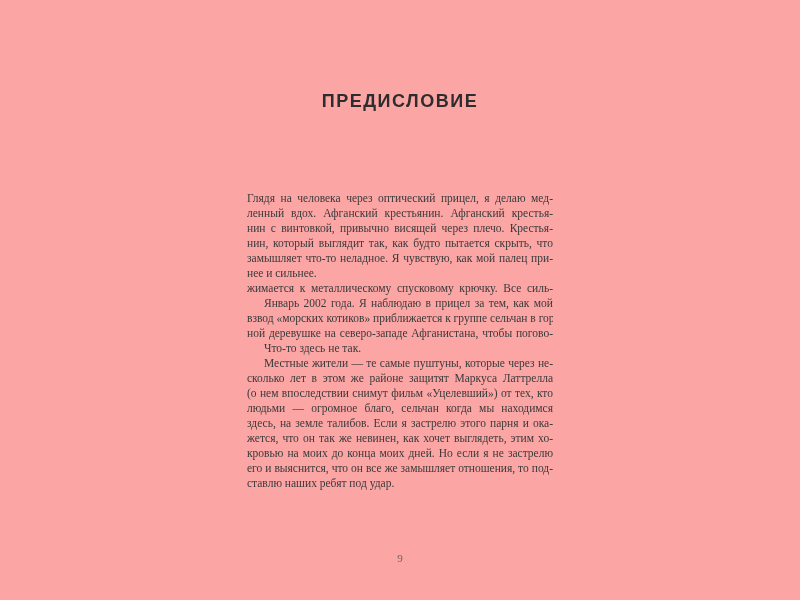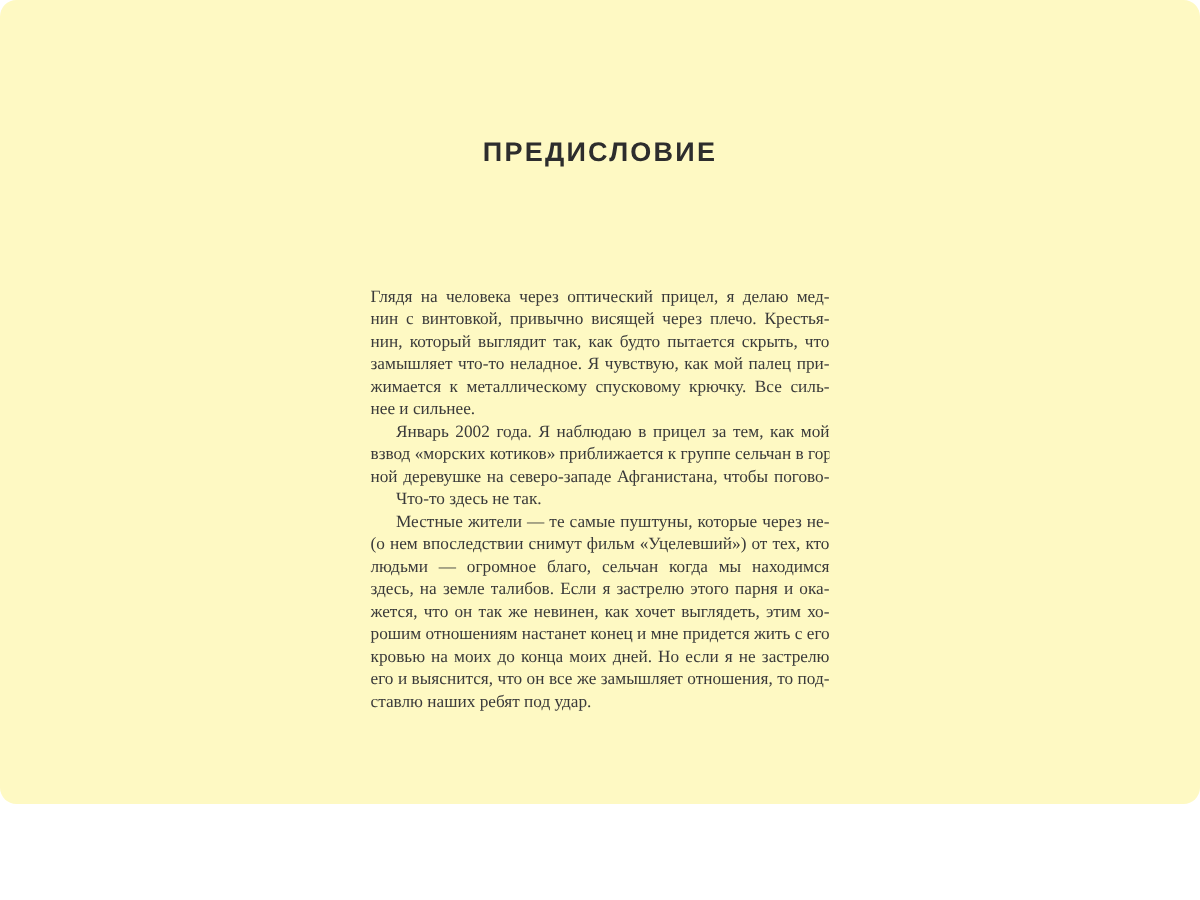--- a/index.html
+++ b/index.html
@@ -4,24 +4,23 @@
 <style>
   html, body {
     margin: 0;
     padding: 0;
     background: #ffffff;
     font-family: "Liberation Serif", serif;
   }
   .page {
     position: relative;
     width: 800px;
-    height: 536px;
-    background: #fef9c3;
+    height: 600px;
+    background: #fca5a5;
     overflow: hidden;
-    border-radius: 11px;
   }
   .title {
     position: absolute;
     left: 247px;
     top: 91px;
     width: 306px;
     margin: 0;
     text-align: center;
     font-family: "Liberation Sans", sans-serif;
     font-weight: 700;
@@ -63,34 +62,35 @@
   }
 </style>
 </head>
 <body>
 
 <div class="page">
   <h1 class="title">ПРЕДИСЛОВИЕ</h1>
 
   <div class="textblock">
       <div class="line">Глядя на человека через оптический прицел, я делаю мед-</div>
+      <div class="line">ленный вдох. Афганский крестьянин. Афганский крестья-</div>
       <div class="line">нин с винтовкой, привычно висящей через плечо. Крестья-</div>
       <div class="line">нин, который выглядит так, как будто пытается скрыть, что</div>
       <div class="line">замышляет что-то неладное. Я чувствую, как мой палец при-</div>
+      <div class="line para-end">нее и сильнее.</div>
       <div class="line">жимается к металлическому спусковому крючку. Все силь-</div>
-      <div class="line para-end">нее и сильнее.</div>
       <div class="line indent">Январь 2002 года. Я наблюдаю в прицел за тем, как мой</div>
       <div class="line">взвод «морских котиков» приближается к группе сельчан в гор-</div>
       <div class="line">ной деревушке на северо-западе Афганистана, чтобы погово-</div>
       <div class="line para-end indent">Что-то здесь не так.</div>
       <div class="line indent">Местные жители — те самые пуштуны, которые через не-</div>
+      <div class="line">сколько лет в этом же районе защитят Маркуса Латтрелла</div>
       <div class="line">(о нем впоследствии снимут фильм «Уцелевший») от тех, кто</div>
       <div class="line">людьми — огромное благо, сельчан когда мы находимся</div>
       <div class="line">здесь, на земле талибов. Если я застрелю этого парня и ока-</div>
       <div class="line">жется, что он так же невинен, как хочет выглядеть, этим хо-</div>
-      <div class="line">рошим отношениям настанет конец и мне придется жить с его</div>
       <div class="line">кровью на моих до конца моих дней. Но если я не застрелю</div>
       <div class="line">его и выяснится, что он все же замышляет отношения, то под-</div>
       <div class="line para-end">ставлю наших ребят под удар.</div>
     </div>
 
   <div class="page-number">9</div>
 </div>
 
 </body></html>

